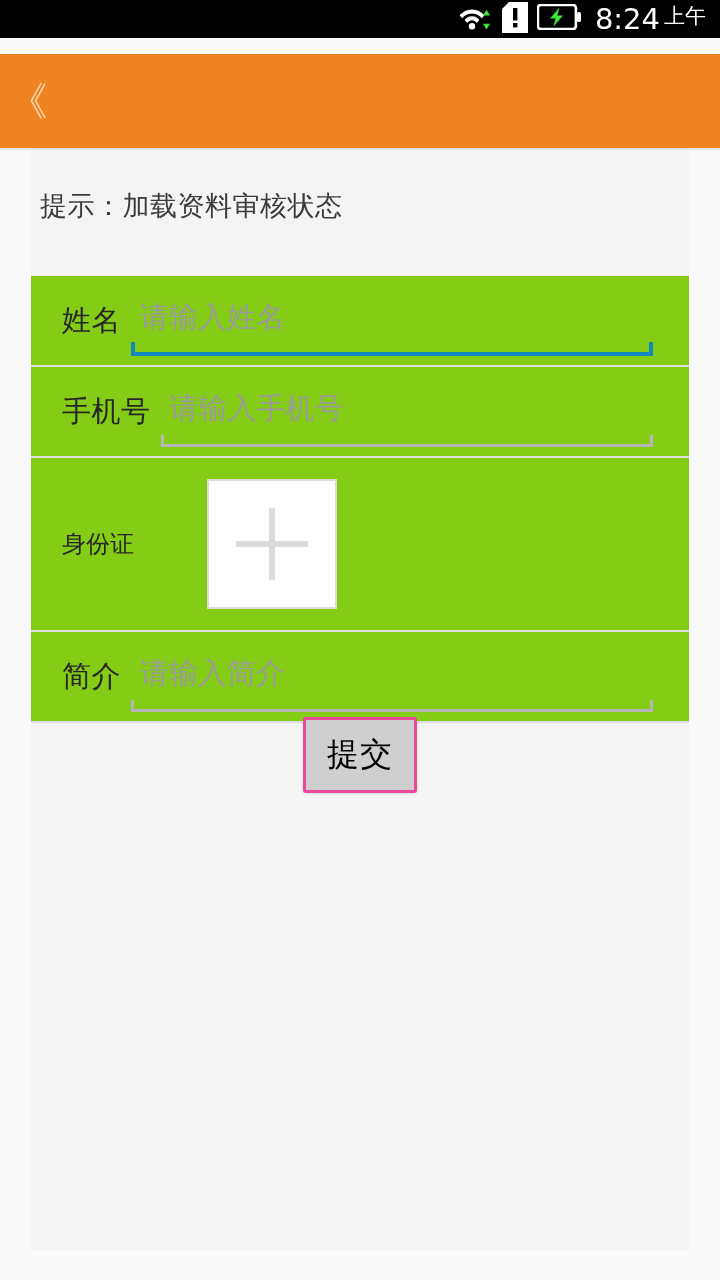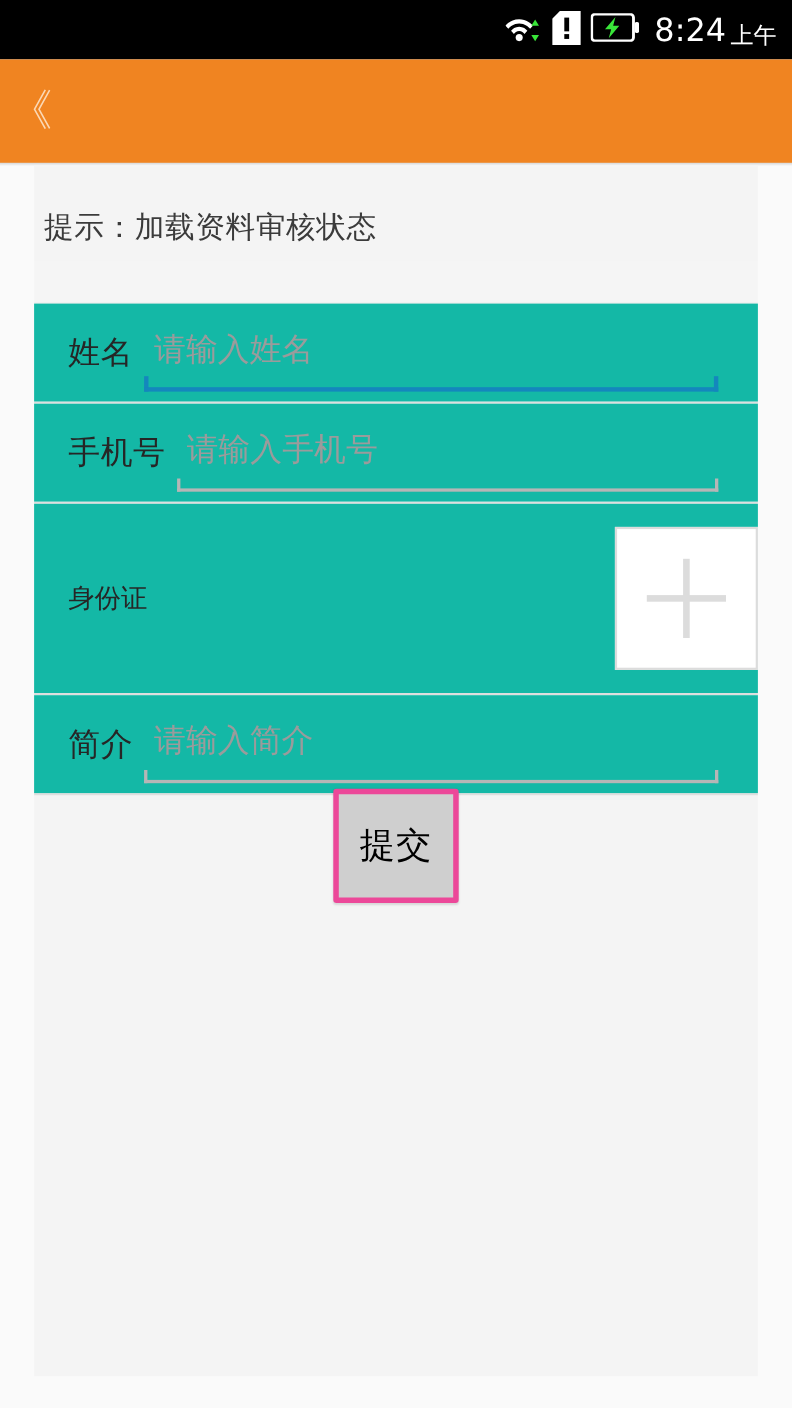--- a/index.html
+++ b/index.html
@@ -17,21 +17,21 @@
     width: 720px;
     height: 1280px;
     background: #fafafa;
   }
 
   
   .status-bar {
     position: absolute;
     top: 0; left: 0;
     width: 720px;
-    height: 54px;
+    height: 38px;
     background: #000000;
     display: flex;
     align-items: center;
     justify-content: flex-end;
     padding-right: 14px;
   }
   .status-icons {
     display: flex;
     align-items: center;
     gap: 9px;
@@ -115,25 +115,24 @@
     background: #ffffff;
   }
   .card-top-strip {
     height: 38px;
     background: #f5f5f5;
     border-bottom: 1px solid #ececec;
   }
 
   .row {
     position: relative;
-    background: #14b8a6;
+    background: #84cc16;
     display: flex;
     align-items: center;
     padding-left: 31px;
-    justify-content: space-between;
   }
   .row-divider {
     height: 2px;
     background: #dedede;
     width: 100%;
   }
 
   .row-input { height: 89px; }
 
   .field-label {
@@ -236,23 +235,23 @@
   .submit-area {
     position: absolute;
     top: 566px;
     left: 0;
     width: 658px;
     display: flex;
     justify-content: center;
   }
   .submit-btn {
     width: 114px;
-    height: 104px;
+    height: 76px;
     background: #cfcfcf;
-    border: 5px solid #ec4899;
+    border: 3px solid #ec4899;
     border-radius: 3px;
     font-size: 32px;
     color: #000000;
     cursor: pointer;
     font-family: "DejaVu Sans", "Liberation Sans", sans-serif;
     box-shadow: 0 1px 2px rgba(0,0,0,0.12);
     letter-spacing: 1px;
   }
 </style>
 </head>

